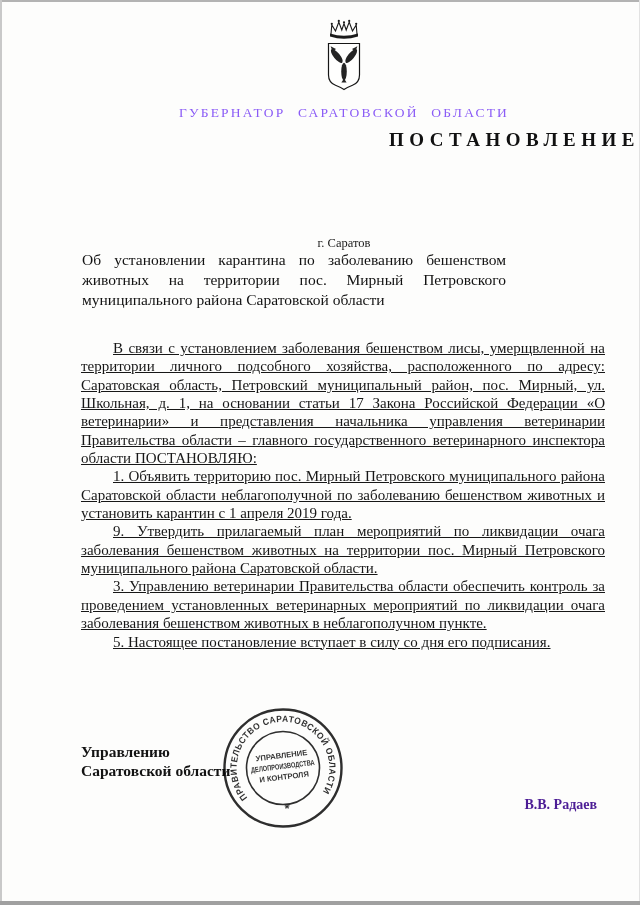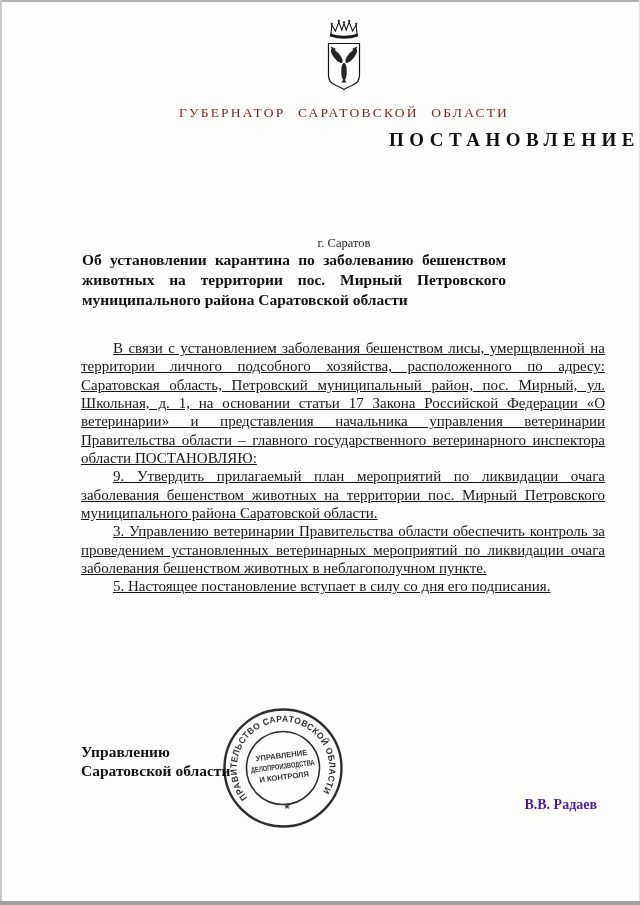--- a/index.html
+++ b/index.html
@@ -16,42 +16,42 @@
   .edge-bottom { position: absolute; bottom: 0; left: 0; right: 0; height: 4px; background: #a0a0a0; }
   .edge-left   { position: absolute; top: 0; bottom: 0; left: 0; width: 2px; background: #c9c9c9; }
   .edge-right  { position: absolute; top: 0; bottom: 0; right: 0; width: 1px; background: #e2e2e2; }
 
   .emblem { position: absolute; left: 322px; top: 19px; }
 
   .org-line {
     position: absolute; left: 48px; right: 0; top: 105px;
     text-align: center;
     font-size: 13.5px; letter-spacing: 2.2px; word-spacing: 7px;
-    color: #7f1d1d;
+    color: #8b5cf6;
   }
   .doc-type {
     position: absolute; left: 48px; right: 0; top: 129px;
     text-align: right;
     font-size: 19px; font-weight: bold; letter-spacing: 5.5px; word-spacing: 2px;
     color: #111;
   }
   .date-line {
     position: absolute; left: 48px; right: 0; top: 165px;
     text-align: center;
     font-size: 17px; color: #151515;
   }
   .city-line {
     position: absolute; left: 48px; right: 0; top: 200px;
     text-align: center;
     font-size: 12.5px; color: #1a1a1a; margin-top: 36px;
   }
 
   .doc-title {
     position: absolute; left: 82px; top: 250px; width: 424px;
-    font-size: 15.5px; font-weight: bold; line-height: 20px;
+    font-size: 15.5px; font-weight: normal; line-height: 20px;
     text-align: justify; color: #121212;
   }
 
   .doc-body {
     position: absolute; left: 81px; top: 339px; width: 524px;
     font-size: 15px; line-height: 18.35px;
     text-align: justify; color: #171717;
   }
   .doc-body p { margin: 0; text-indent: 32px; text-decoration: underline; }
 
@@ -109,20 +109,21 @@
   </svg>
 
   <div class="org-line">ГУБЕРНАТОР САРАТОВСКОЙ ОБЛАСТИ</div>
   <div class="doc-type">ПОСТАНОВЛЕНИЕ</div>
   <div class="city-line">г. Саратов</div>
 
   <div class="doc-title">Об установлении карантина по заболеванию бешенством животных на территории пос. Мирный Петровского муниципального района Саратовской области</div>
 
   <div class="doc-body">
     <p>В связи с установлением заболевания бешенством лисы, умерщвленной на территории личного подсобного хозяйства, расположенного по адресу: Саратовская область, Петровский муниципальный район, пос. Мирный, ул. Школьная, д. 1, на основании статьи 17 Закона Российской Федерации «О ветеринарии» и представления начальника управления ветеринарии Правительства области – главного государственного ветеринарного инспектора области ПОСТАНОВЛЯЮ:</p>
+    <p>1. Объявить территорию пос. Мирный Петровского муниципального района Саратовской области неблагополучной по заболеванию бешенством животных и установить карантин с 1 апреля 2019 года.</p>
     <p>9. Утвердить прилагаемый план мероприятий по ликвидации очага заболевания бешенством животных на территории пос. Мирный Петровского муниципального района Саратовской области.</p>
     <p>3. Управлению ветеринарии Правительства области обеспечить контроль за проведением установленных ветеринарных мероприятий по ликвидации очага заболевания бешенством животных в неблагополучном пункте.</p>
     <p>5. Настоящее постановление вступает в силу со дня его подписания.</p>
   </div>
 
   <div class="sig-position">
     <div>Управлению</div>
     <div>Саратовской области</div>
   </div>
   <div class="sig-name">В.В. Радаев</div>

